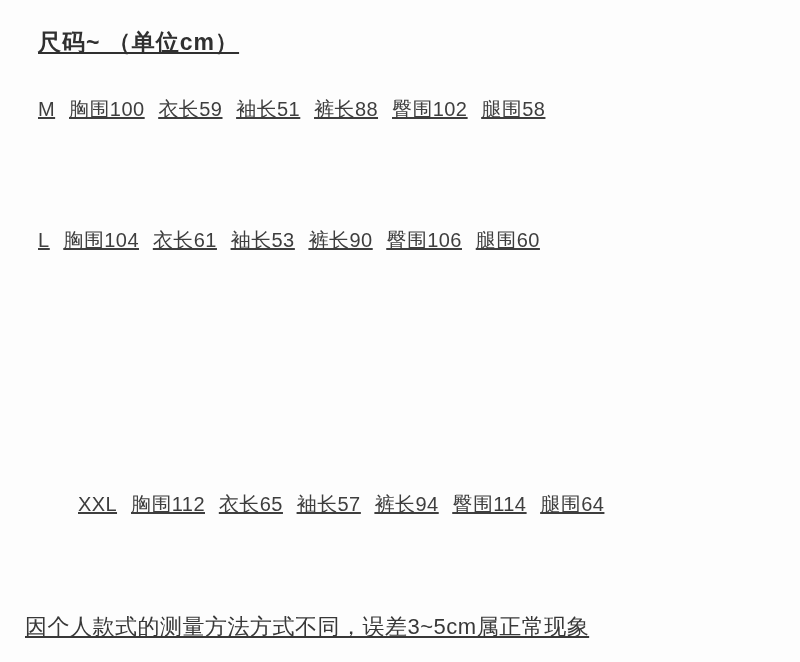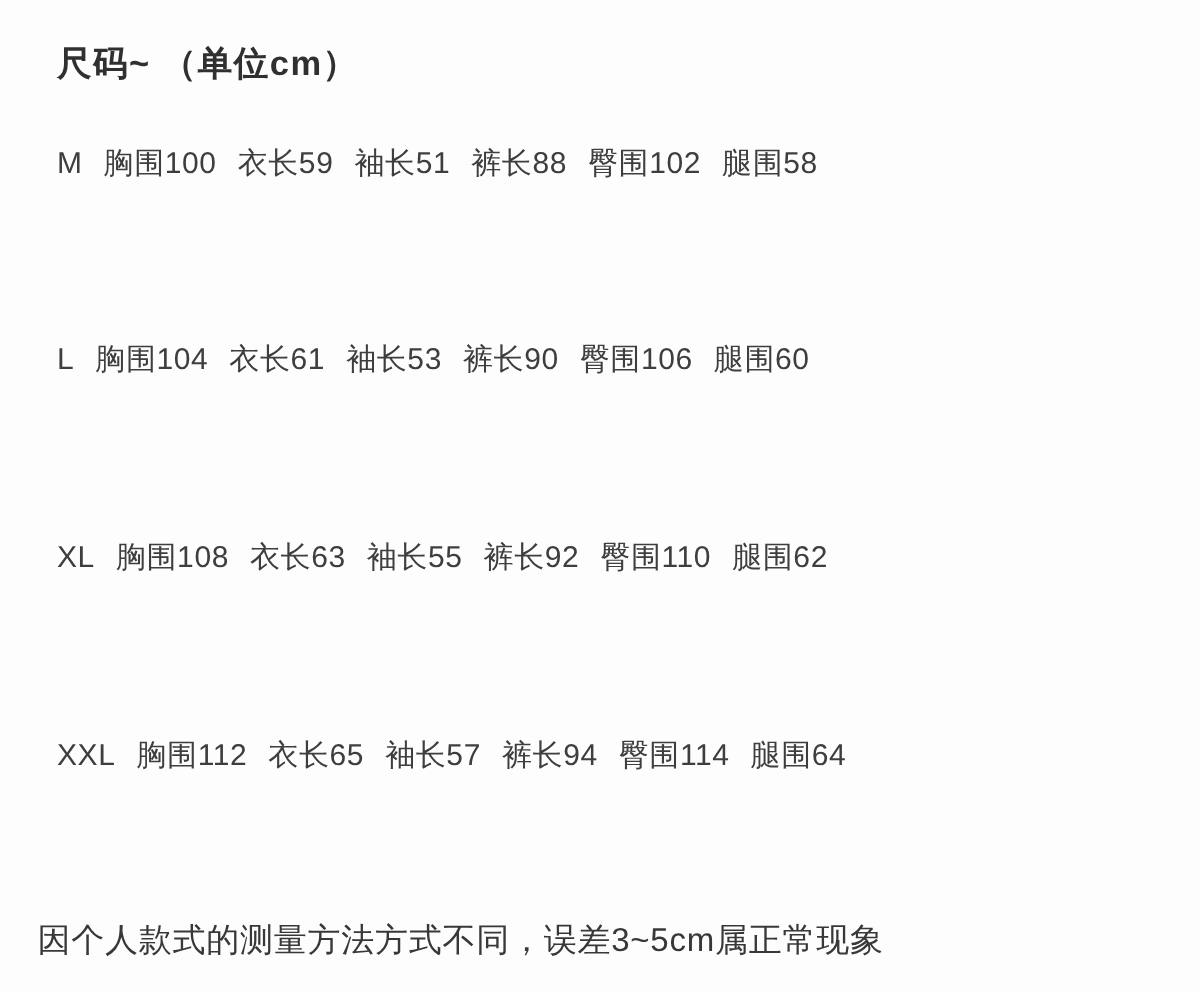--- a/index.html
+++ b/index.html
@@ -1,15 +1,15 @@
 <!DOCTYPE html>
 <html><head>
 <meta charset="utf-8">
 <style>
-  * { margin: 0; padding: 0; box-sizing: border-box; }
+  * { margin: 0; padding: 0; box-sizing: border-box; text-decoration: underline; }
   html, body {
     width: 800px;
     height: 662px;
     background: #fdfdfd;
     font-family: "Liberation Sans", "DejaVu Sans", sans-serif;
     overflow: hidden;
   }
   .sheet {
     position: relative;
     width: 800px;
@@ -36,21 +36,21 @@
     font-weight: 400;
     color: #3e3e3e;
     letter-spacing: 0.4px;
     white-space: nowrap;
     line-height: 1.1;
   }
   .size-row .size-label { font-weight: 400; }
   .row-0 { top: 98px; }
   .row-1 { top: 229px; }
   .row-2 { top: 361px; }
-  .row-3 { top: 493px; }
+  .row-3 { top: 493px; margin-left: 40px; }
   .note {
     position: absolute;
     left: 25px;
     top: 615px;
     font-size: 22px;
     font-weight: 400;
     color: #383838;
     letter-spacing: 0.5px;
     white-space: nowrap;
     line-height: 1.1;
@@ -76,29 +76,20 @@
   <div class="size-row row-1">
     <span class="size-label">L</span>
     <span>胸围104</span>
     <span>衣长61</span>
     <span>袖长53</span>
     <span>裤长90</span>
     <span>臀围106</span>
     <span>腿围60</span>
   </div>
 
-  <div class="size-row row-2">
-    <span class="size-label">XL</span>
-    <span>胸围108</span>
-    <span>衣长63</span>
-    <span>袖长55</span>
-    <span>裤长92</span>
-    <span>臀围110</span>
-    <span>腿围62</span>
-  </div>
 
   <div class="size-row row-3">
     <span class="size-label">XXL</span>
     <span>胸围112</span>
     <span>衣长65</span>
     <span>袖长57</span>
     <span>裤长94</span>
     <span>臀围114</span>
     <span>腿围64</span>
   </div>

